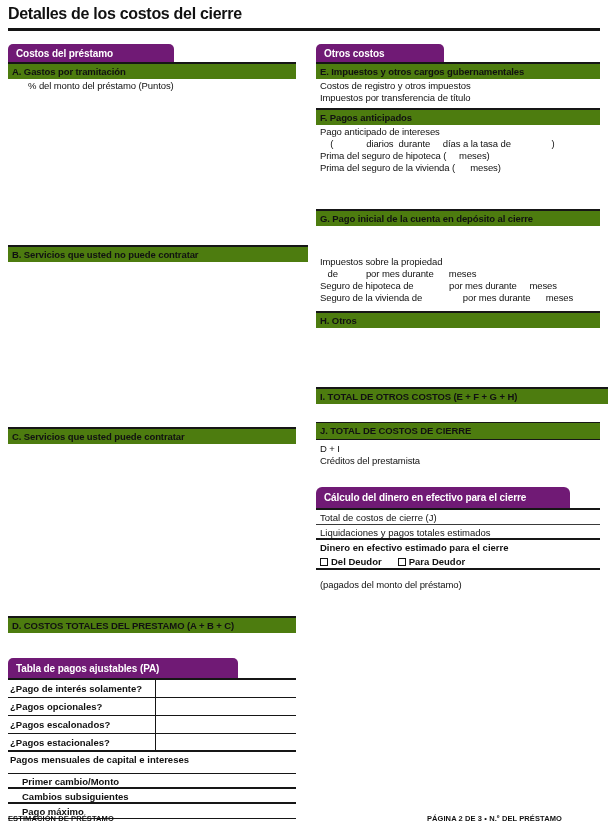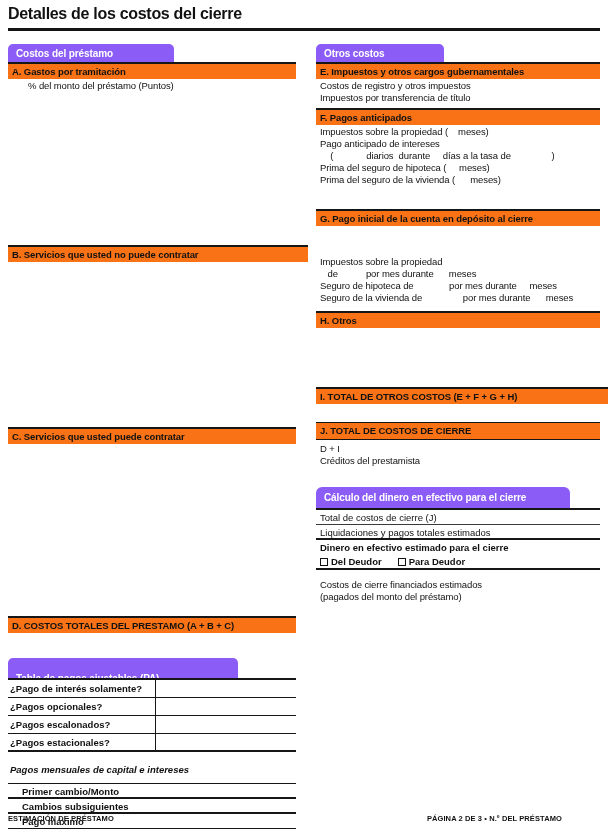--- a/index.html
+++ b/index.html
@@ -8,38 +8,38 @@
     position:relative; width:608px; height:835px; margin:0 auto;
     background:#ffffff; overflow:hidden;
     font-family:"Liberation Sans", sans-serif; color:#111;
   }
   .abs { position:absolute; }
   .title {
     left:8px; top:5px; font-size:16px; font-weight:bold; letter-spacing:-0.3px;
   }
   .title-rule { left:8px; top:28px; width:592px; height:3px; background:#141414; }
   .tab {
-    background:#8b5cf6; color:#fff; font-weight:bold; font-size:10px;
+    background:#701a75; color:#fff; font-weight:bold; font-size:10px;
     border-radius:5px 5px 0 0; padding:4px 8px 0 8px; height:18px;
     letter-spacing:-0.1px; white-space:nowrap;
   }
   .bar {
-    background:#f97316; border-top:2px solid #161616;
+    background:#4d7c0f; border-top:2px solid #161616;
     font-weight:bold; font-size:9.5px; padding:2px 0 0 4px; height:17px;
     letter-spacing:-0.1px; white-space:nowrap;
   }
   .bodylines div { font-size:9.5px; line-height:12px; white-space:pre; letter-spacing:-0.1px; }
   .footer { font-size:7.5px; font-weight:bold; letter-spacing:0.1px; }
   
   .ap-table { border-top:2px solid #161616; width:288px; }
   .ap-qrow { display:flex; height:18px; border-bottom:1.5px solid #161616; }
   .ap-qrow:nth-child(4) { border-bottom:2.5px solid #161616; }
   .ap-qrow .q { width:147px; font-size:9.5px; font-weight:bold; padding:3px 0 0 2px; }
   .ap-qrow .v { flex:1; border-left:1.5px solid #161616; }
-  .ap-sub { height:32px; font-size:9.5px; font-weight:bold; padding:12px 0 0 2px; border-bottom:1px solid #161616;font-style:italic; }
+  .ap-sub { height:22px; font-size:9.5px; font-weight:bold; padding:2px 0 0 2px; border-bottom:1px solid #161616; }
   .ap-drow { height:15px; font-size:9.5px; font-weight:bold; padding:2px 0 0 14px; border-bottom:2px solid #161616; }
   .ap-drow.last { border-bottom:1.5px solid #161616; }
   
   .cash-table { width:284px; border-top:2.5px solid #161616; }
   .cash-row { height:15px; font-size:9.5px; padding:2px 0 0 4px; border-bottom:1px solid #3a3a3a; }
   .cash-row.thickline { border-bottom:2.5px solid #161616; }
   .cash-bold { height:14px; font-size:9.5px; font-weight:bold; padding:2px 0 0 4px; }
   .cash-check { height:16px; font-size:9.5px; font-weight:bold; padding:2px 0 0 4px; border-bottom:2.5px solid #161616; }
   .cb {
     display:inline-block; width:8px; height:8px; border:1.5px solid #111;
@@ -62,21 +62,21 @@
   <div class="abs bodylines" style="left:28px; top:80px;">
     <div>% del monto del préstamo (Puntos)</div>
   </div>
 
   <div class="abs bar" style="left:8px; top:245px; width:300px;">B. Servicios que usted no puede contratar</div>
 
   <div class="abs bar" style="left:8px; top:427px; width:288px;">C. Servicios que usted puede contratar</div>
 
   <div class="abs bar" style="left:8px; top:616px; width:288px;">D. COSTOS TOTALES DEL PRESTAMO (A + B + C)</div>
 
-  <div class="abs tab" style="left:8px; top:658px; width:230px; height:20px; padding-top:15px;">Tabla de pagos ajustables (PA)</div>
+  <div class="abs tab" style="left:8px; top:658px; width:230px; height:20px; padding-top:5px;">Tabla de pagos ajustables (PA)</div>
 
   <div class="abs ap-table" style="left:8px; top:678px;">
     <div class="ap-qrow">
       <div class="q">¿Pago de interés solamente?</div>
       <div class="v"></div>
     </div>
     <div class="ap-qrow">
       <div class="q">¿Pagos opcionales?</div>
       <div class="v"></div>
     </div>
@@ -99,21 +99,20 @@
   <div class="abs tab" style="left:316px; top:44px; width:128px;">Otros costos</div>
 
   <div class="abs bar" style="left:316px; top:62px; width:284px;">E. Impuestos y otros cargos gubernamentales</div>
   <div class="abs bodylines" style="left:320px; top:80px;">
     <div>Costos de registro y otros impuestos</div>
     <div>Impuestos por transferencia de título</div>
   </div>
 
   <div class="abs bar" style="left:316px; top:108px; width:284px;">F. Pagos anticipados</div>
   <div class="abs bodylines" style="left:320px; top:126px;">
-    <div>Impuestos sobre la propiedad (    meses)</div>
     <div>Pago anticipado de intereses</div>
     <div>    (             diarios  durante     días a la tasa de                )</div>
     <div>Prima del seguro de hipoteca (     meses)</div>
     <div>Prima del seguro de la vivienda (      meses)</div>
   </div>
 
   <div class="abs bar" style="left:316px; top:209px; width:284px;">G. Pago inicial de la cuenta en depósito al cierre</div>
   <div class="abs bodylines" style="left:320px; top:228px;margin-top:28px;">
     <div>Impuestos sobre la propiedad</div>
     <div>   de           por mes durante      meses</div>
@@ -134,20 +133,19 @@
   <div class="abs tab" style="left:316px; top:487px; width:254px; height:21px; padding-top:5px; border-radius:6px 6px 0 0;">Cálculo del dinero en efectivo para el cierre</div>
 
   <div class="abs cash-table" style="left:316px; top:508px;">
     <div class="cash-row">Total de costos de cierre (J)</div>
     <div class="cash-row thickline">Liquidaciones y pagos totales estimados</div>
     <div class="cash-bold">Dinero en efectivo estimado para el cierre</div>
     <div class="cash-check">
       <span class="cb"></span><span class="cb-label">Del Deudor</span><span class="cb"></span><span>Para Deudor</span>
     </div>
     <div class="financed" style="margin-top:9px; padding-left:4px;">
-      <div>Costos de cierre financiados estimados</div>
       <div>(pagados del monto del préstamo)</div>
     </div>
   </div>
 
   <div class="abs footer" style="left:316px; top:814px; width:246px; text-align:right;">PÁGINA 2 DE 3 • N.º DEL PRÉSTAMO</div>
 
 </div>
 
 </body></html>

